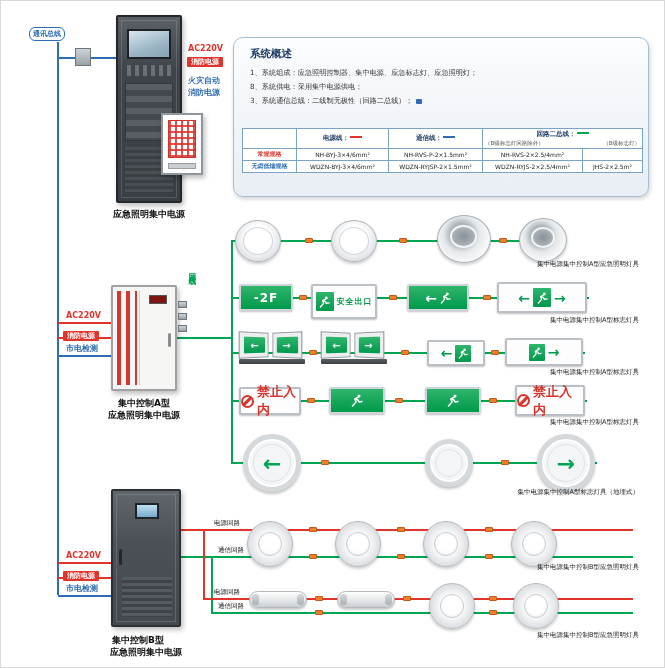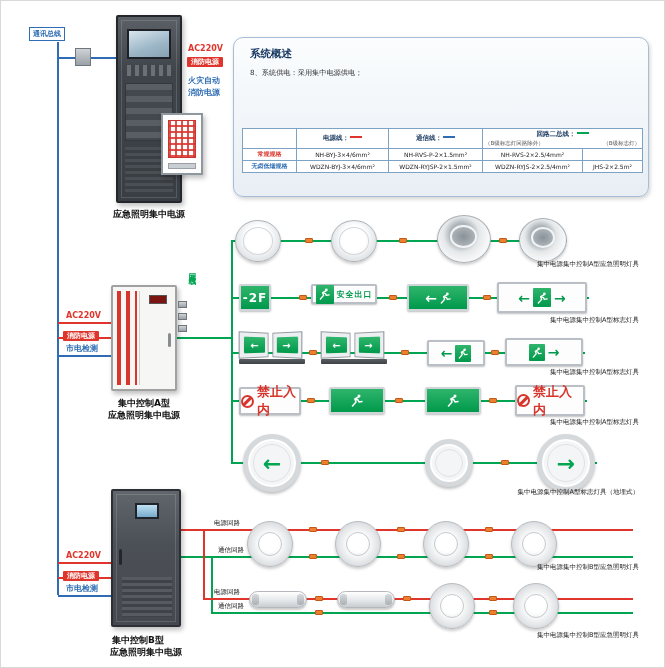--- a/index.html
+++ b/index.html
@@ -14,21 +14,21 @@
   .conn{position:absolute;width:8px;height:5px;background:#ef7f2e;border:1px solid #c05a17;border-radius:1px;z-index:6}
 
   
   .lbl{position:absolute;font-size:8px;font-weight:bold;z-index:7;background:#fff;padding:0 1px;line-height:1.1}
   .red-t{color:#df352c}.blue-t{color:#2e6db4}
   .red-f{position:absolute;background:#df352c;color:#fff;font-size:7px;font-weight:bold;
     padding:1px 4px;border-radius:1px;z-index:7;line-height:1.2}
   .cab-label{position:absolute;width:120px;text-align:center;font-size:9px;font-weight:bold;color:#111;z-index:7}
   .rowlabel{position:absolute;right:25px;font-size:6.5px;color:#222;z-index:7}
   .commbox{position:absolute;left:28px;top:26px;border:1px solid #2e6db4;color:#2e6db4;font-size:7px;
-    font-weight:bold;padding:1px 3px;border-radius:0;background:#fff;z-index:7}
+    font-weight:bold;padding:1px 3px;border-radius:6px;background:#fff;z-index:7}
   .vtext{position:absolute;writing-mode:vertical-rl;text-orientation:upright;font-size:7.5px;
     color:#00a551;font-weight:bold;letter-spacing:1px;z-index:7}
   .looplbl{position:absolute;font-size:6.5px;color:#111;background:#fff;padding:0 1px;z-index:7}
 
   
   .cab{position:absolute;z-index:4;box-shadow:2px 3px 5px rgba(0,0,0,.25)}
   #cab-controller{left:115px;top:14px;width:66px;height:188px;border:2px solid #23262a;border-radius:2px;
     background:linear-gradient(180deg,#5a6066,#3f444a 30%,#393e44)}
   .cab-inner{position:absolute;inset:3px;border:1px solid rgba(255,255,255,.15)}
   .screen{position:absolute;left:9px;top:12px;width:44px;height:30px;border:2px solid #1e2226;
@@ -153,21 +153,23 @@
   </div>
   <div class="lbl red-t" style="left:186px;top:44px">AC220V</div>
   <div class="red-f" style="left:186px;top:56px">消防电源</div>
   <div class="lbl blue-t" style="left:186px;top:76px">火灾自动</div>
   <div class="lbl blue-t" style="left:186px;top:88px">消防电源</div>
   <div class="cab-label" style="left:88px;top:207px">应急照明集中电源</div>
 
   <div id="overview">
     <div class="ov-title">系统概述</div>
     <div class="ov-items">
+      <div><span>1、系统组成：应急照明控制器、集中电源、应急标志灯、应急照明灯；</span></div>
       <div><span>8、系统供电：采用集中电源供电；</span></div>
+      <div><span>3、系统通信总线：二线制无极性（回路二总线）；</span><span class="mini mini-blue"></span></div>
     </div>
     <table class="ov-table">
       <colgroup>
           <col style="width:54px">
           <col style="width:92px">
           <col style="width:94px">
           <col style="width:100px">
           <col style="width:60px">
         </colgroup>
       <tbody>
@@ -242,24 +244,24 @@
   <div class="dome" style="left:234px;top:219px;width:46px;height:42px"></div>
   <div class="dome" style="left:330px;top:219px;width:46px;height:42px"></div>
   <div class="adl" style="left:436px;top:214px;width:54px;height:48px"></div>
   <div class="adl" style="left:518px;top:217px;width:48px;height:44px"></div>
   <div class="conn" style="left:304px;top:237px"></div>
   <div class="conn" style="left:398px;top:237px"></div>
   <div class="conn" style="left:498px;top:237px"></div>
   <div class="rowlabel" style="top:259px">集中电源集中控制A型应急照明灯具</div>
 
   <div class="hl c-green" style="left:230px;top:296px;width:358px"></div>
-  <div class="sign sign-green" style="left:238px;top:283px;width:32px;height:27px">
+  <div class="sign sign-green" style="left:238px;top:283px;width:54px;height:27px">
     <span class="sign-floor-text">-2F</span>
   </div>
-  <div class="sign sign-white" style="left:310px;top:283px;width:66px;height:20px">
+  <div class="sign sign-white" style="left:310px;top:283px;width:66px;height:35px">
     <span class="gsq">
       <svg class="runner-svg" width="11" height="12" viewBox="0 0 24 26">
           <circle cx="16" cy="4" r="3" fill="currentColor"></circle>
           <path d="M3 24 L10 16 L8 10 L14 12 L16 16 L22 15" fill="none" stroke="currentColor" stroke-width="3" stroke-linecap="round" stroke-linejoin="round"></path>
           <path d="M8 10 L15 6" stroke="currentColor" stroke-width="3" stroke-linecap="round"></path>
         </svg>
     </span>
     <span class="exit-text">安全出口</span>
   </div>
   <div class="sign sign-green" style="left:406px;top:283px;width:62px;height:27px">

